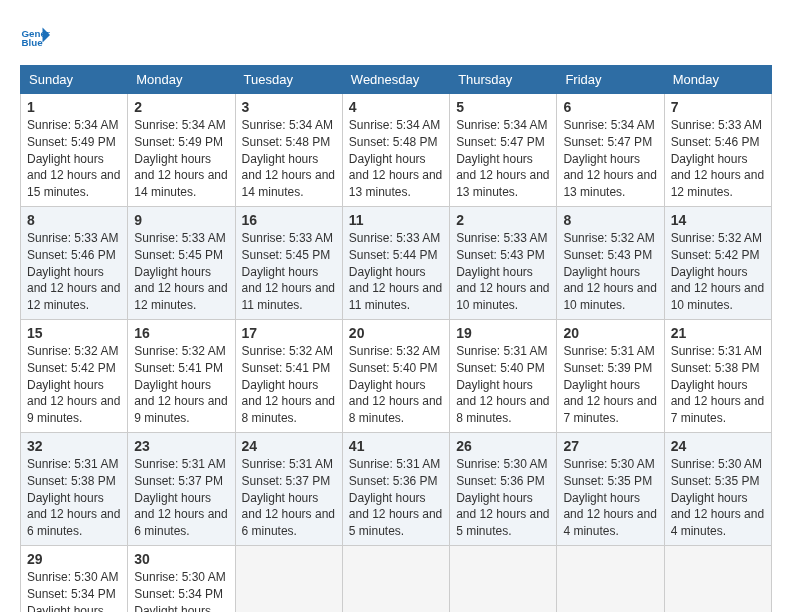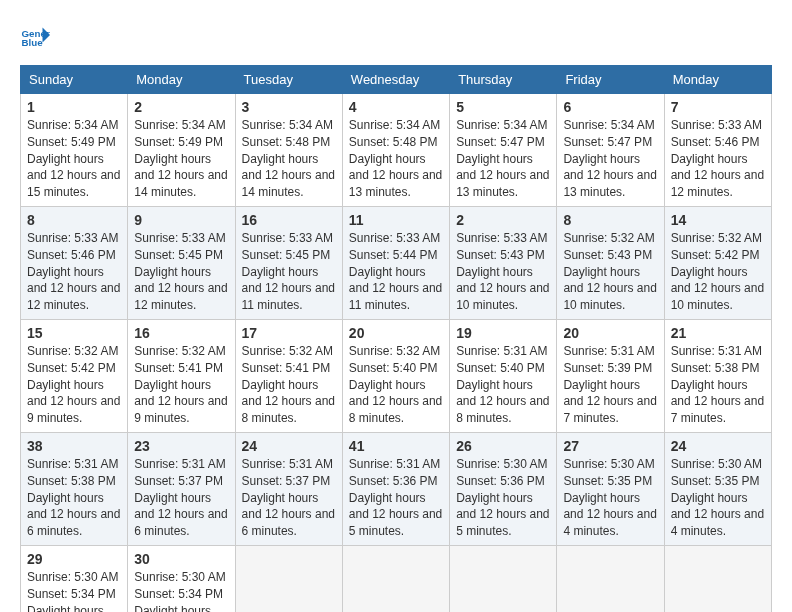--- a/index.html
+++ b/index.html
@@ -315,21 +315,21 @@
         <div class="day-info">
           Sunrise: 5:31 AM<br>
           Sunset: 5:38 PM<br>
           Daylight hours<br>
           and 12 hours and 7 minutes.
         </div>
       </td>
       </tr>
       <tr class="row-shaded">
         <td>
-        <span class="day-number">38</span>
+        <span class="day-number">32</span>
         <div class="day-info">
           Sunrise: 5:31 AM<br>
           Sunset: 5:38 PM<br>
           Daylight hours<br>
           and 12 hours and 6 minutes.
         </div>
       </td>
         <td>
         <span class="day-number">23</span>
         <div class="day-info">

